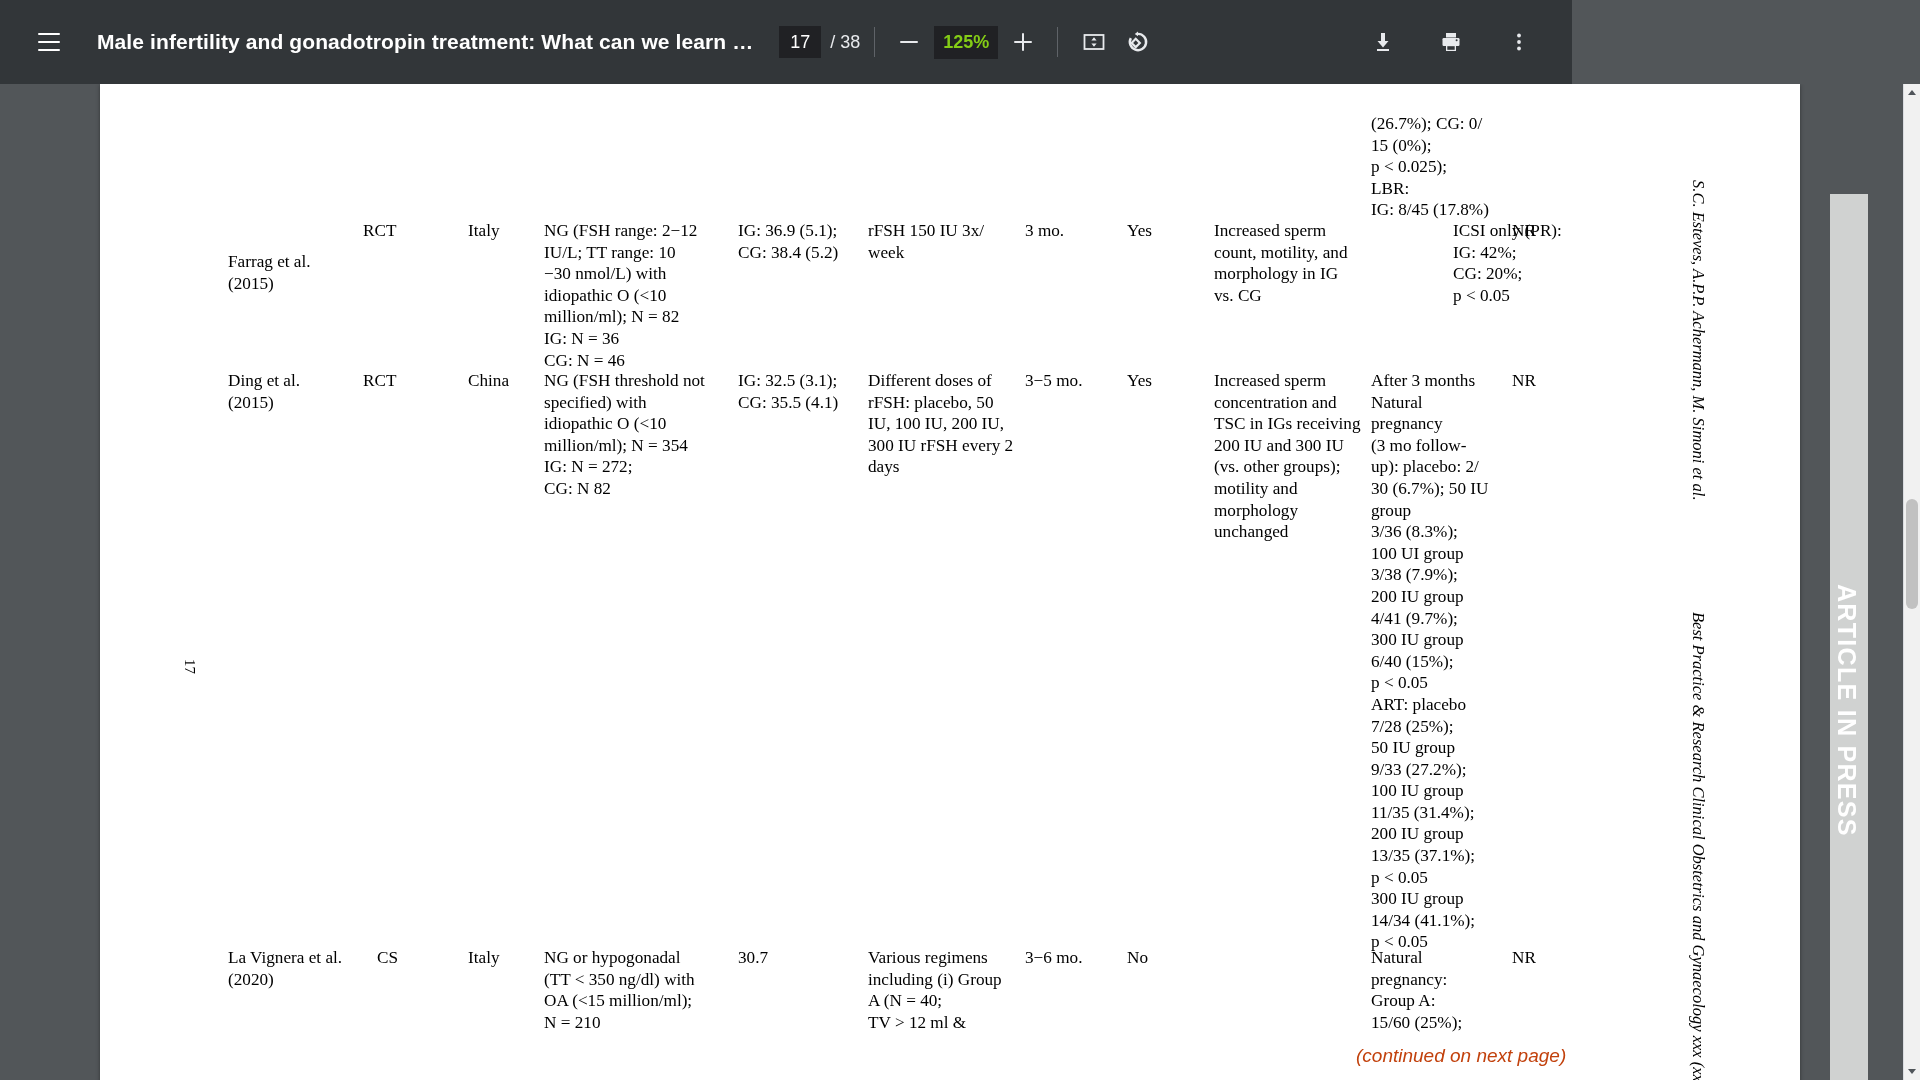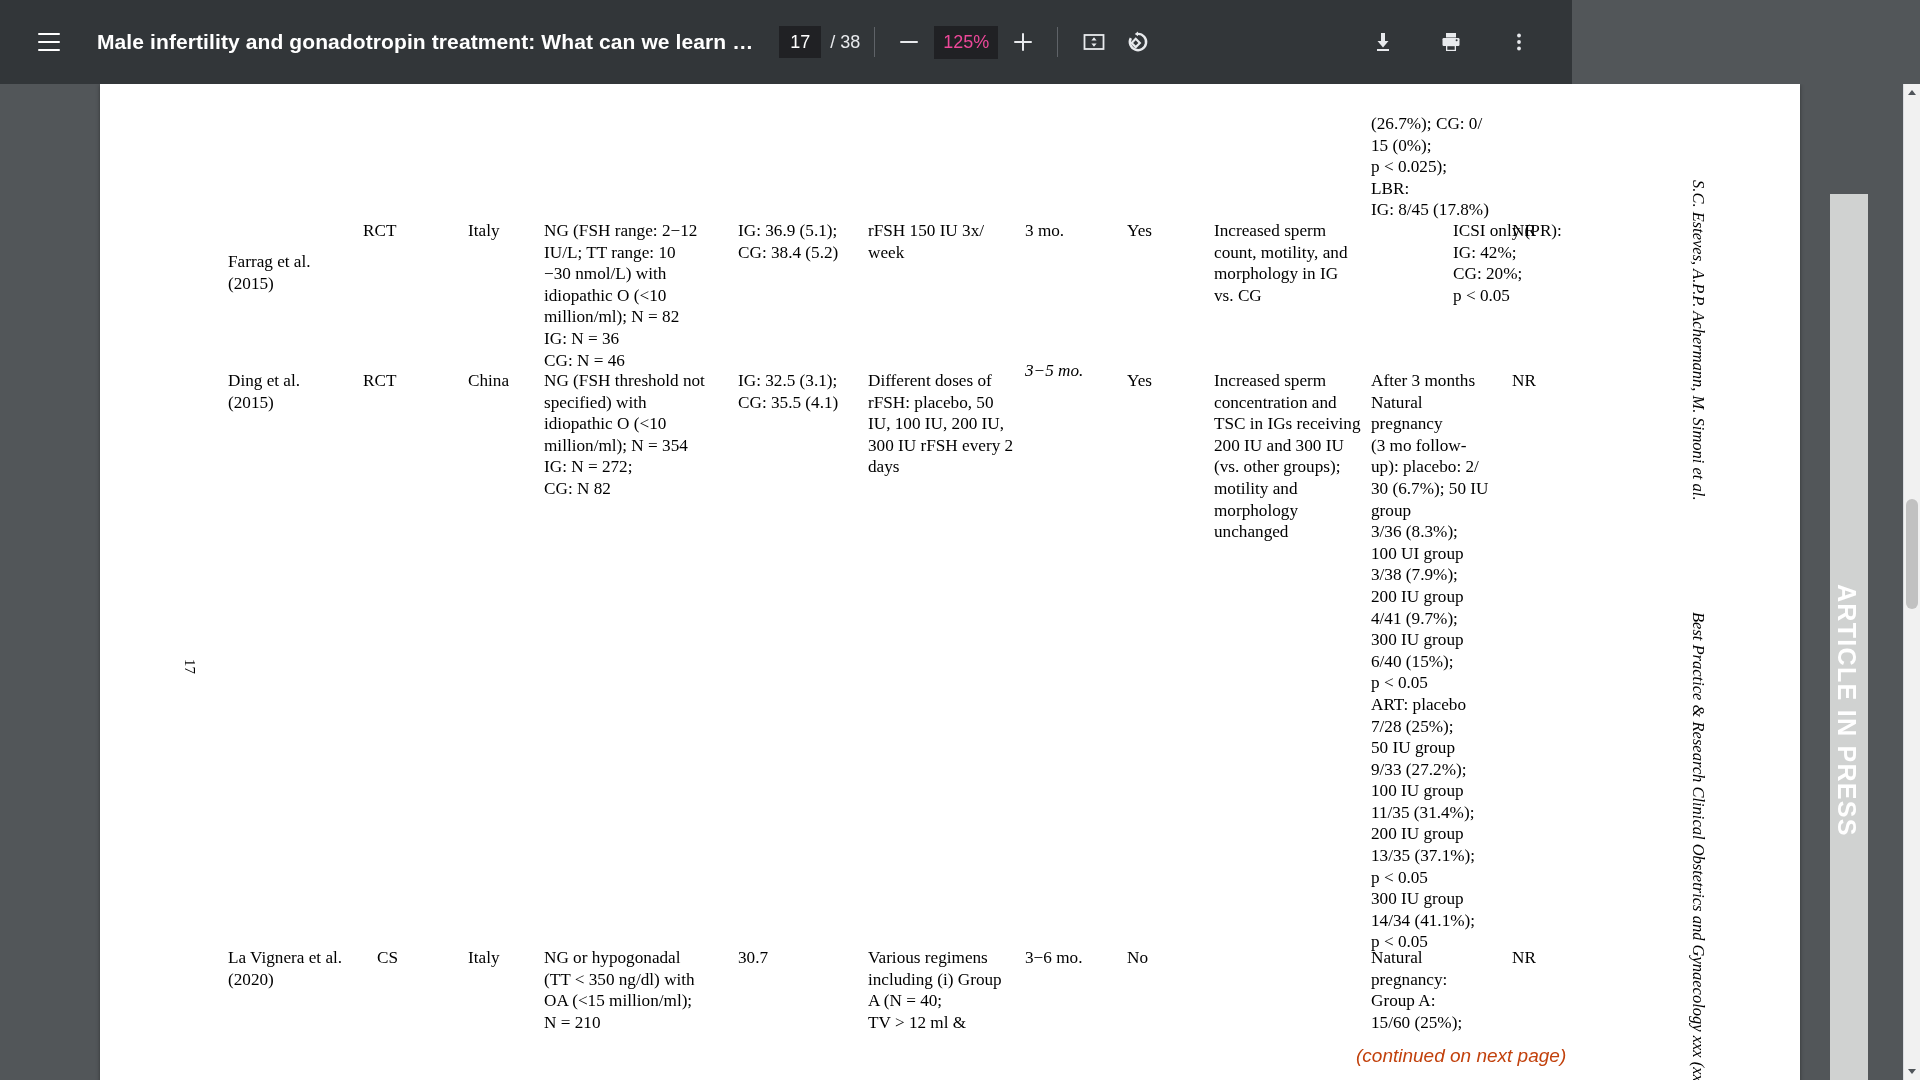--- a/index.html
+++ b/index.html
@@ -63,26 +63,27 @@
   }
   #zoom-group { display: flex; align-items: center; }
   #zoom-out, #zoom-in {
     width: 40px; height: 40px;
     display: flex; align-items: center; justify-content: center;
     border-radius: 50%;
     cursor: pointer;
   }
   #zoom-value {
     background: #202124;
-    color: #ec4899;
+    color: #84cc16;
     font-size: 18px;
     padding: 6px 5px;
     margin: 0 5px;
     min-width: 64px;
     text-align: center;
+    font-weight: bold;
   }
   #tb-spacer { flex: 1 1 auto; }
   #right-tools { display: flex; align-items: center; margin-right: 19px; }
   #right-tools .tb-icon-btn { margin: 0 12px; }
 
   .plus-h, .plus-v, .minus-h {
     background: #e8eaed; position: absolute; border-radius: 1px;
   }
   .sym-wrap { position: relative; width: 24px; height: 24px; }
   .minus-h { width: 18px; height: 2px; top: 11px; left: 3px; }
@@ -337,21 +338,21 @@
 million/ml); N = 354
 IG: N = 272;
 CG: N 82</div>
     <div class="doc cell" style="left:638px; top:286px; width:130px;">IG: 32.5 (3.1);
 CG: 35.5 (4.1)</div>
     <div class="doc cell" style="left:768px; top:286px; width:155px;">Different doses of
 rFSH: placebo, 50
 IU, 100 IU, 200 IU,
 300 IU rFSH every 2
 days</div>
-    <div class="doc cell" style="left:925px; top:276px; width:95px;font-style:italic;">3−5 mo.</div>
+    <div class="doc cell" style="left:925px; top:286px; width:95px;">3−5 mo.</div>
     <div class="doc cell" style="left:1027px; top:286px; width:70px;">Yes</div>
     <div class="doc cell" style="left:1114px; top:286px; width:160px;">Increased sperm
 concentration and
 TSC in IGs receiving
 200 IU and 300 IU
 (vs. other groups);
 motility and
 morphology
 unchanged</div>
     <div class="doc cell" style="left:1271px; top:286px; width:135px;">After 3 months

